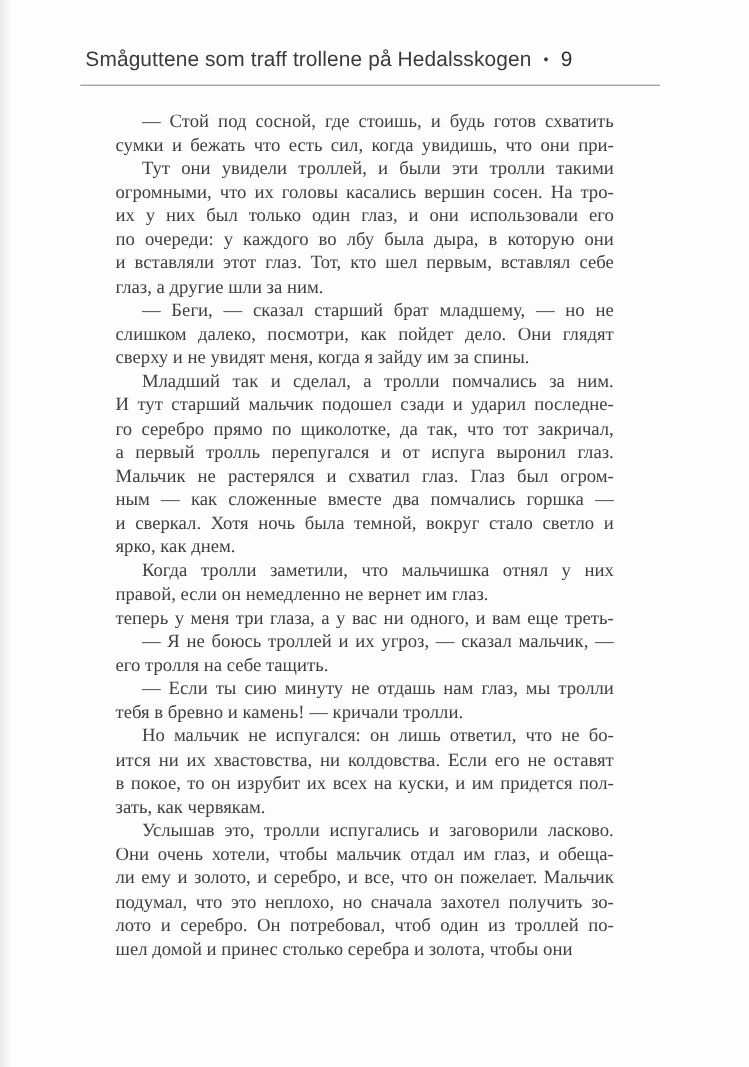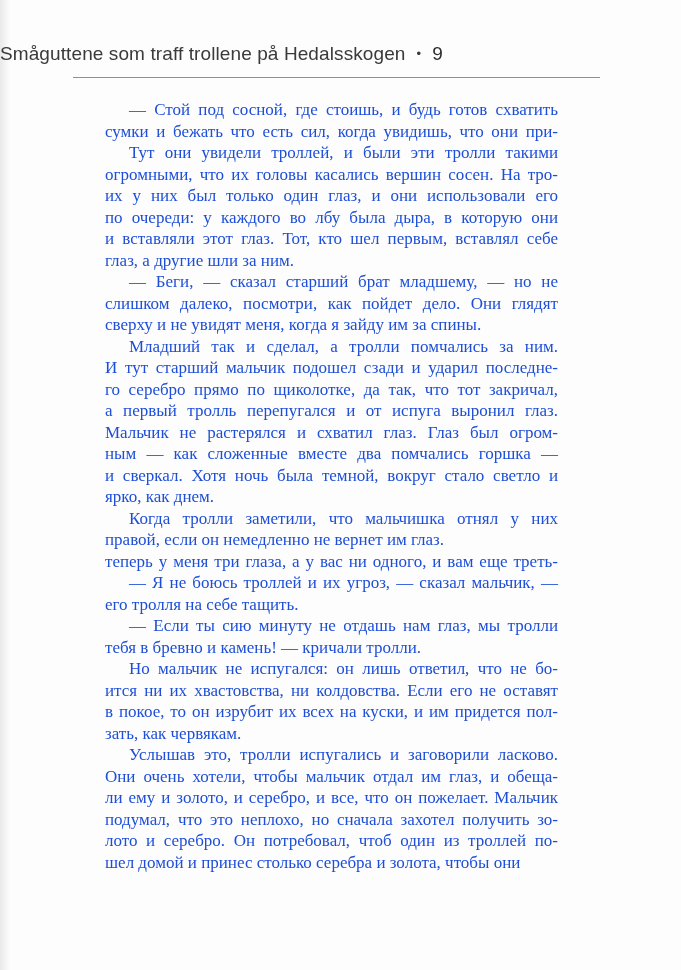--- a/index.html
+++ b/index.html
@@ -14,21 +14,21 @@
     position: absolute;
     left: 0; top: 0; bottom: 0;
     width: 10px;
     background: linear-gradient(to right, #e9e9e9, #fdfdfd);
   }
   .running-header {
     position: absolute;
     top: 42px;
     left: 0;
     right: 83px;
-    text-align: left;
+    text-align: center;
     font-family: "Liberation Sans", sans-serif;
     font-size: 19px;
     line-height: 24px;
     color: #3a3a3a;
     letter-spacing: 0.1px;
   }
   .running-header .dot {
     display: inline-block;
     font-size: 13px;
     margin: 0 11px;
@@ -45,21 +45,21 @@
     background: #8f8f8f;
   }
   .page-body {
     position: absolute;
     left: 105px;
     top: 99px;
     width: 453px;
     font-family: "Liberation Serif", serif;
     font-size: 17px;
     line-height: 21.5px;
-    color: #1d4ed8;
+    color: #404040;
   }
   .para { margin: 0; }
   .line {
     text-align: justify;
     text-align-last: justify;
     text-justify: inter-word;
     hyphens: none;
     white-space: normal;
   }
   .line.last { text-align-last: left; }

